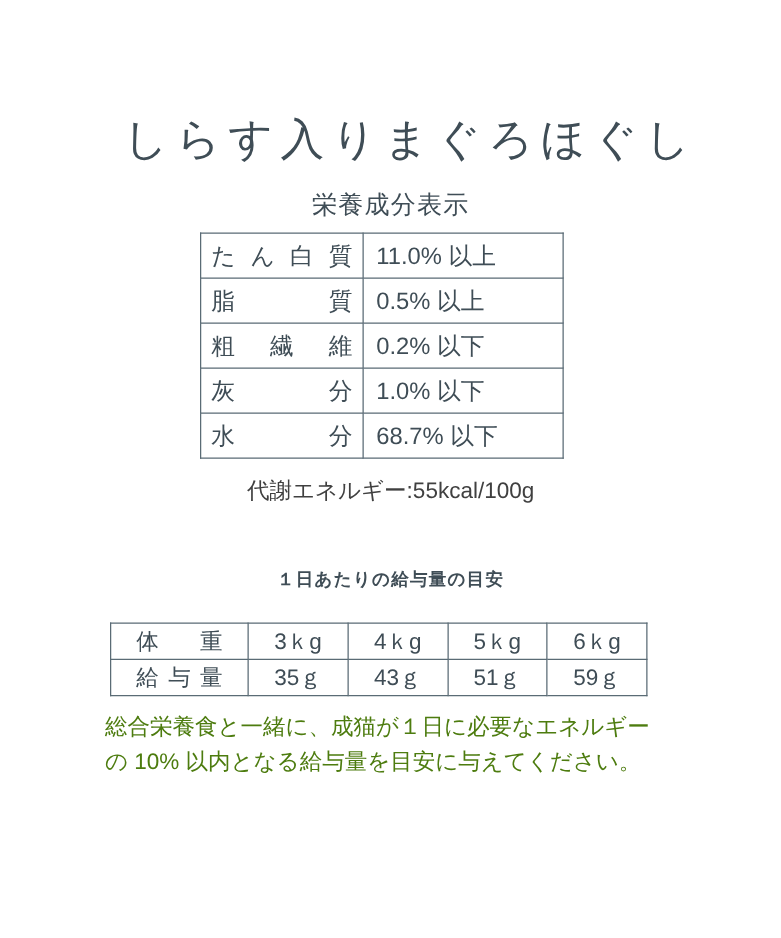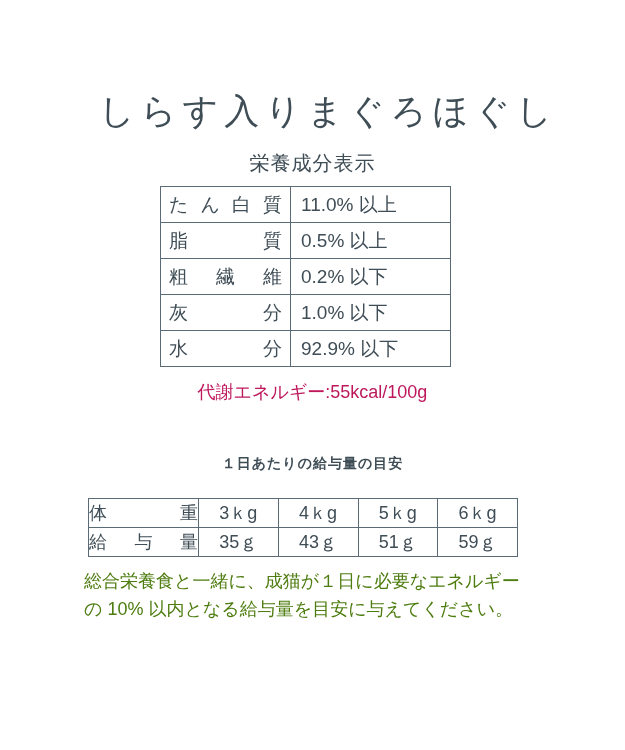--- a/index.html
+++ b/index.html
@@ -72,21 +72,21 @@
     text-align: left;
     padding-left: 10px;
   }
   .energy-line {
     position: absolute;
     top: 380px;
     left: 0;
     width: 625px;
     text-align: center;
     font-size: 18px;
-    color: #be185d;
+    color: #404040;
   }
 
   
   .feeding-heading {
     position: absolute;
     top: 455px;
     left: 0;
     width: 625px;
     text-align: center;
     font-size: 14px;
@@ -108,21 +108,21 @@
     font-size: 18px;
     color: #3f4d56;
     text-align: center;
     box-sizing: border-box;
     padding: 0 20px;
   }
   .feeding-table td.rowhead {
     width: 110px;
     text-align: justify;
     text-align-last: justify;
-    padding: 0 0;
+    padding: 0 20px;
   }
   .note {
     position: absolute;
     top: 568px;
     left: 84px;
     width: 452px;
     font-size: 18px;
     line-height: 1.55;
     color: #4d7c0f;
     text-align: left;
@@ -150,21 +150,21 @@
       <tr>
         <td class="label">粗繊維</td>
         <td class="value">0.2% 以下</td>
       </tr>
       <tr>
         <td class="label">灰分</td>
         <td class="value">1.0% 以下</td>
       </tr>
       <tr>
         <td class="label">水分</td>
-        <td class="value">92.9% 以下</td>
+        <td class="value">68.7% 以下</td>
       </tr>
     </tbody>
   </table>
 
   <div class="energy-line">代謝エネルギー:55kcal/100g</div>
 
   <div class="feeding-heading">１日あたりの給与量の目安</div>
 
   <table class="feeding-table">
     <tbody>

